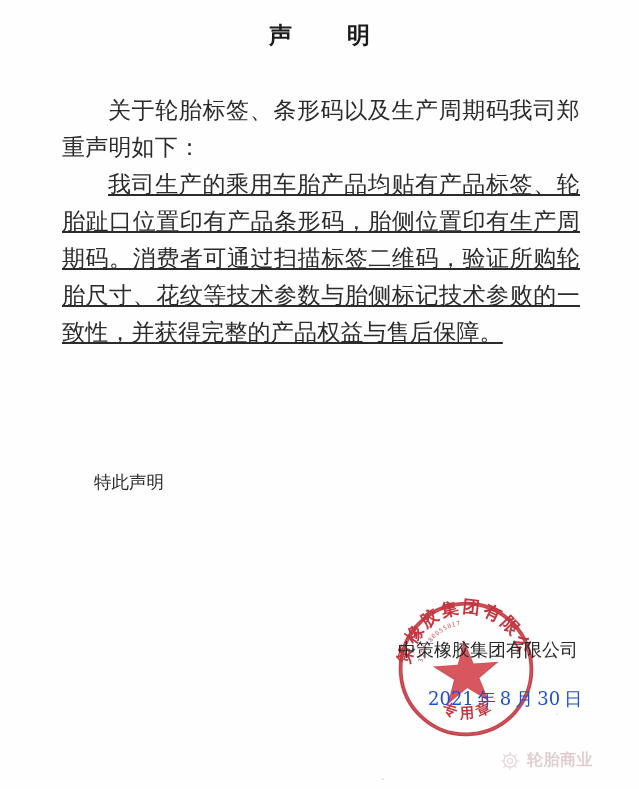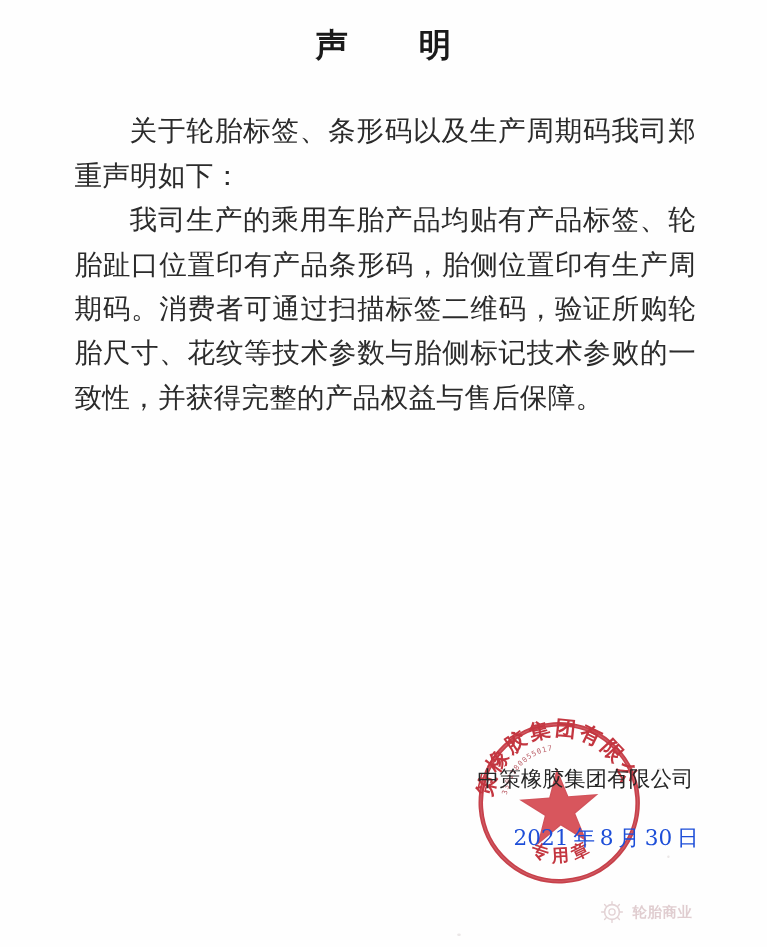--- a/index.html
+++ b/index.html
@@ -26,21 +26,21 @@
   }
 
   
   .doc-title {
     position: absolute;
     top: 20px;
     left: 0;
     width: 639px;
     text-align: center;
     font-family: "DejaVu Sans", "Liberation Sans", sans-serif;
-    font-size: 27px;
+    font-size: 23px;
     font-weight: 700;
     letter-spacing: 16px;
     text-indent: 16px;
     color: #1a1a1a;
   }
 
   
   .body-block {
     position: absolute;
     top: 92px;
@@ -54,20 +54,21 @@
     text-justify: inter-character;
     letter-spacing: 0.2px;
     margin: 0;
     color: #2b2b2b;
   }
   .para.indent {
     text-indent: 2em;
   }
   .para + .para {
     margin-top: 0px;
+    text-decoration: underline;
   }
   .para.gap-top {
     margin-top: 9px;
   }
 
   .closing {
     position: absolute;
     top: 467px;
     left: 94px;
     font-size: 17.5px;
@@ -125,21 +126,21 @@
     opacity: 0.55;
     z-index: 5;
   }
   .watermark .wm-mark {
     width: 20px;
     height: 20px;
     flex: 0 0 20px;
   }
   .watermark .wm-text {
     font-family: "DejaVu Sans", "Liberation Sans", sans-serif;
-    font-size: 12px;
+    font-size: 16px;
     font-weight: 700;
     color: #c8a6ab;
     letter-spacing: 0.5px;
     white-space: nowrap;
   }
 
   
   .speck {
     position: absolute;
     background: #d8cfcf;
@@ -157,20 +158,21 @@
   <div class="speck" style="left:381px;top:778px;width:3px;height:2px;"></div>
   <div class="speck" style="left:556px;top:713px;width:2px;height:2px;"></div>
 
   <div class="doc-title">声　明</div>
 
   <div class="body-block">
     <p class="para indent">关于轮胎标签、条形码以及生产周期码我司郑重声明如下：</p>
     <p class="para indent">我司生产的乘用车胎产品均贴有产品标签、轮胎趾口位置印有产品条形码，胎侧位置印有生产周期码。消费者可通过扫描标签二维码，验证所购轮胎尺寸、花纹等技术参数与胎侧标记技术参败的一致性，并获得完整的产品权益与售后保障。</p>
   </div>
 
+  <div class="closing">特此声明</div>
 
   <div class="seal">
     <svg viewBox="0 0 200 200" xmlns="http://www.w3.org/2000/svg" aria-hidden="true">
       <defs>
         <path id="ringTop" d="M 26,100 A 74,74 0 0 1 174,100" fill="none"></path>
         <path id="ringBottom" d="M 36,100 A 64,64 0 0 0 164,100" fill="none"></path>
         <path id="ringCode" d="M 42,100 A 58,58 0 0 1 100,42" fill="none"></path>
       </defs>
 
       <circle cx="100" cy="100" r="86" fill="none" stroke="#bf2630" stroke-width="5" opacity="0.95"></circle>

